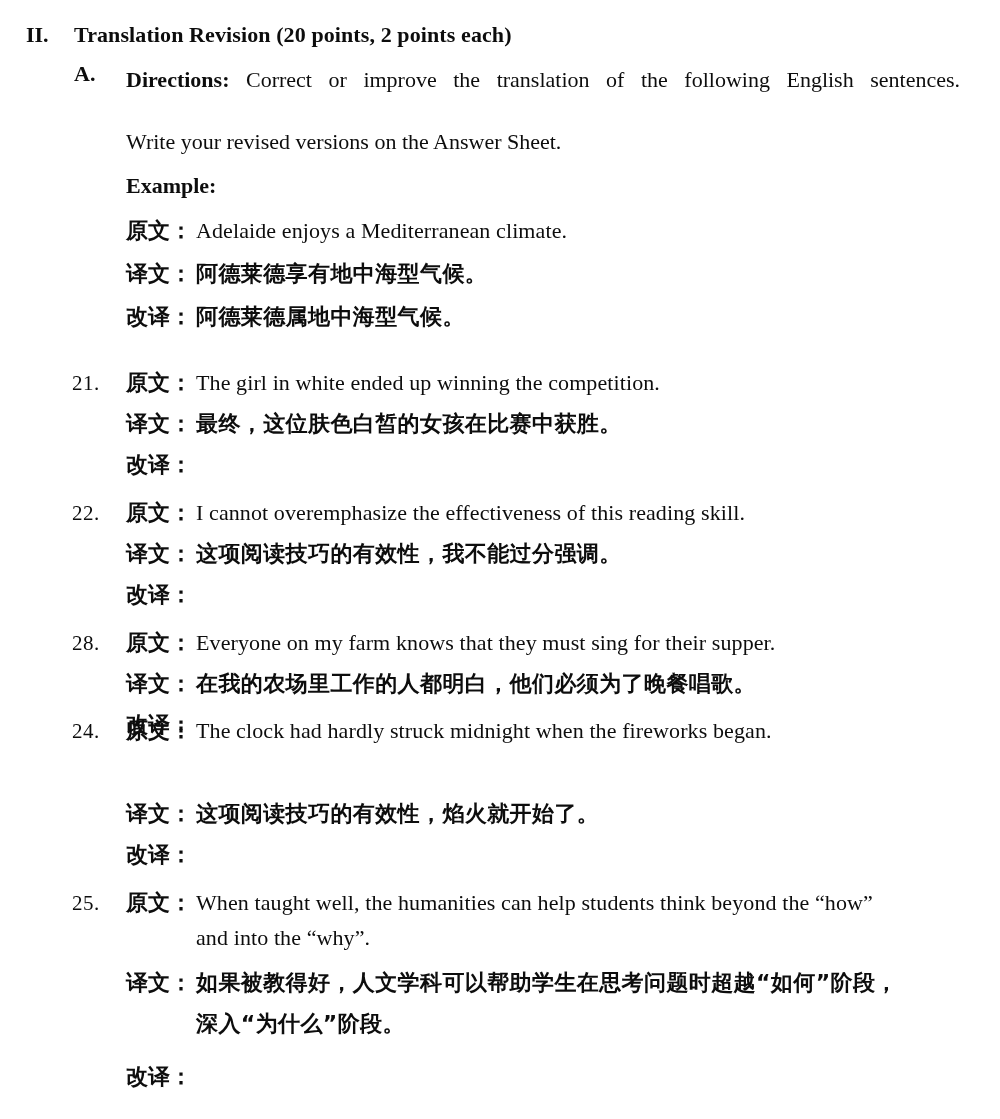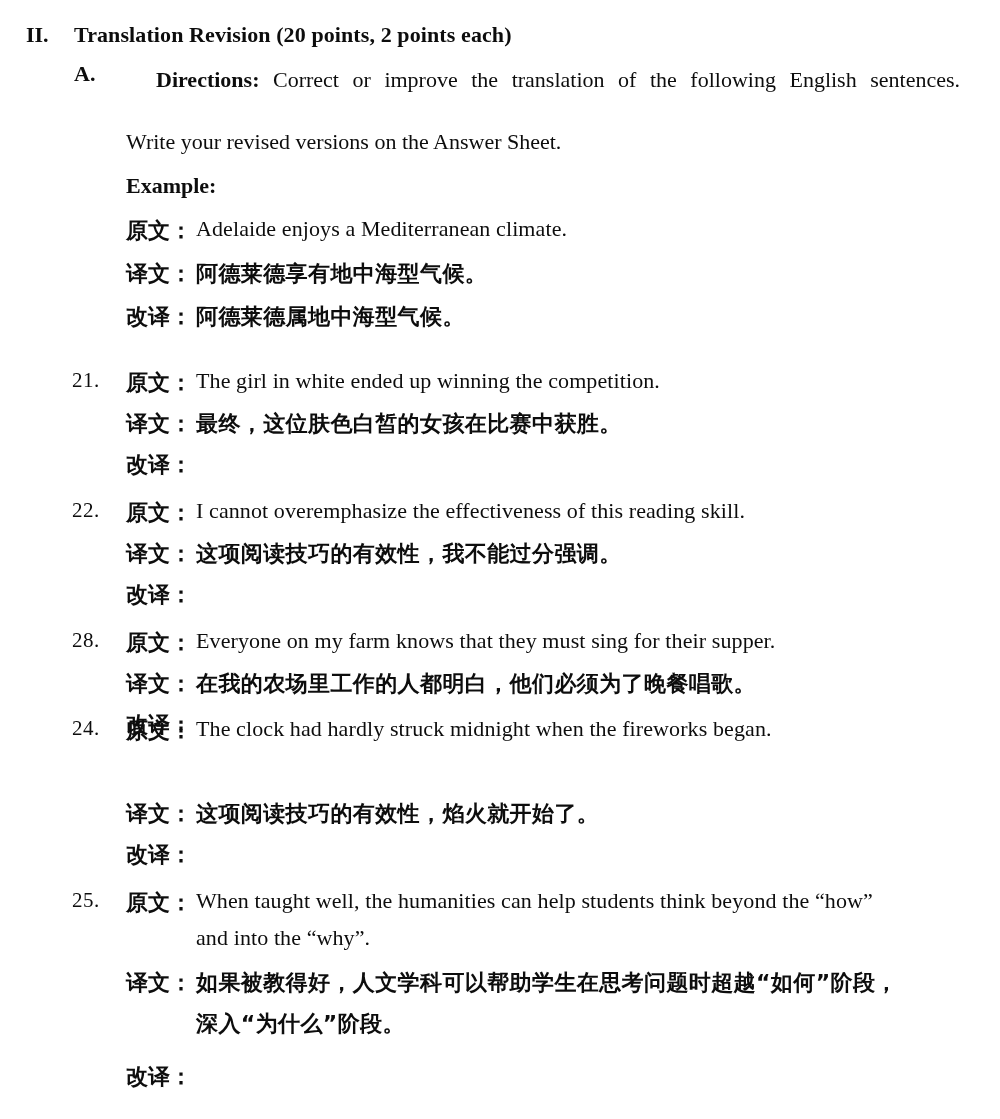--- a/index.html
+++ b/index.html
@@ -23,21 +23,21 @@
     width: 1000px;
     height: 1119px;
     box-sizing: border-box;
     padding: 11px;
   }
 
   
   .row {
     position: absolute;
     display: flex;
-    align-items: flex-start;
+    align-items: center;
     white-space: nowrap;
   }
 
   .num {
     font-family: "Liberation Serif", "DejaVu Serif", serif;
     font-size: 21px;
     letter-spacing: .5px;
   }
 
   .cnlabel {
@@ -100,21 +100,20 @@
     text-justify: inter-word;
   }
   .directions-block .d-lead {
     font-weight: 700;
   }
   .dir-line1 {
     display: block;
     text-align: justify;
     text-align-last: justify;
     white-space: normal;
-    margin-left: 30px;
   }
   .dir-line2 {
     display: block;
     white-space: nowrap;
     margin-top: 24px;
   }
 
   .example-head {
     position: absolute;
     left: 126px;

